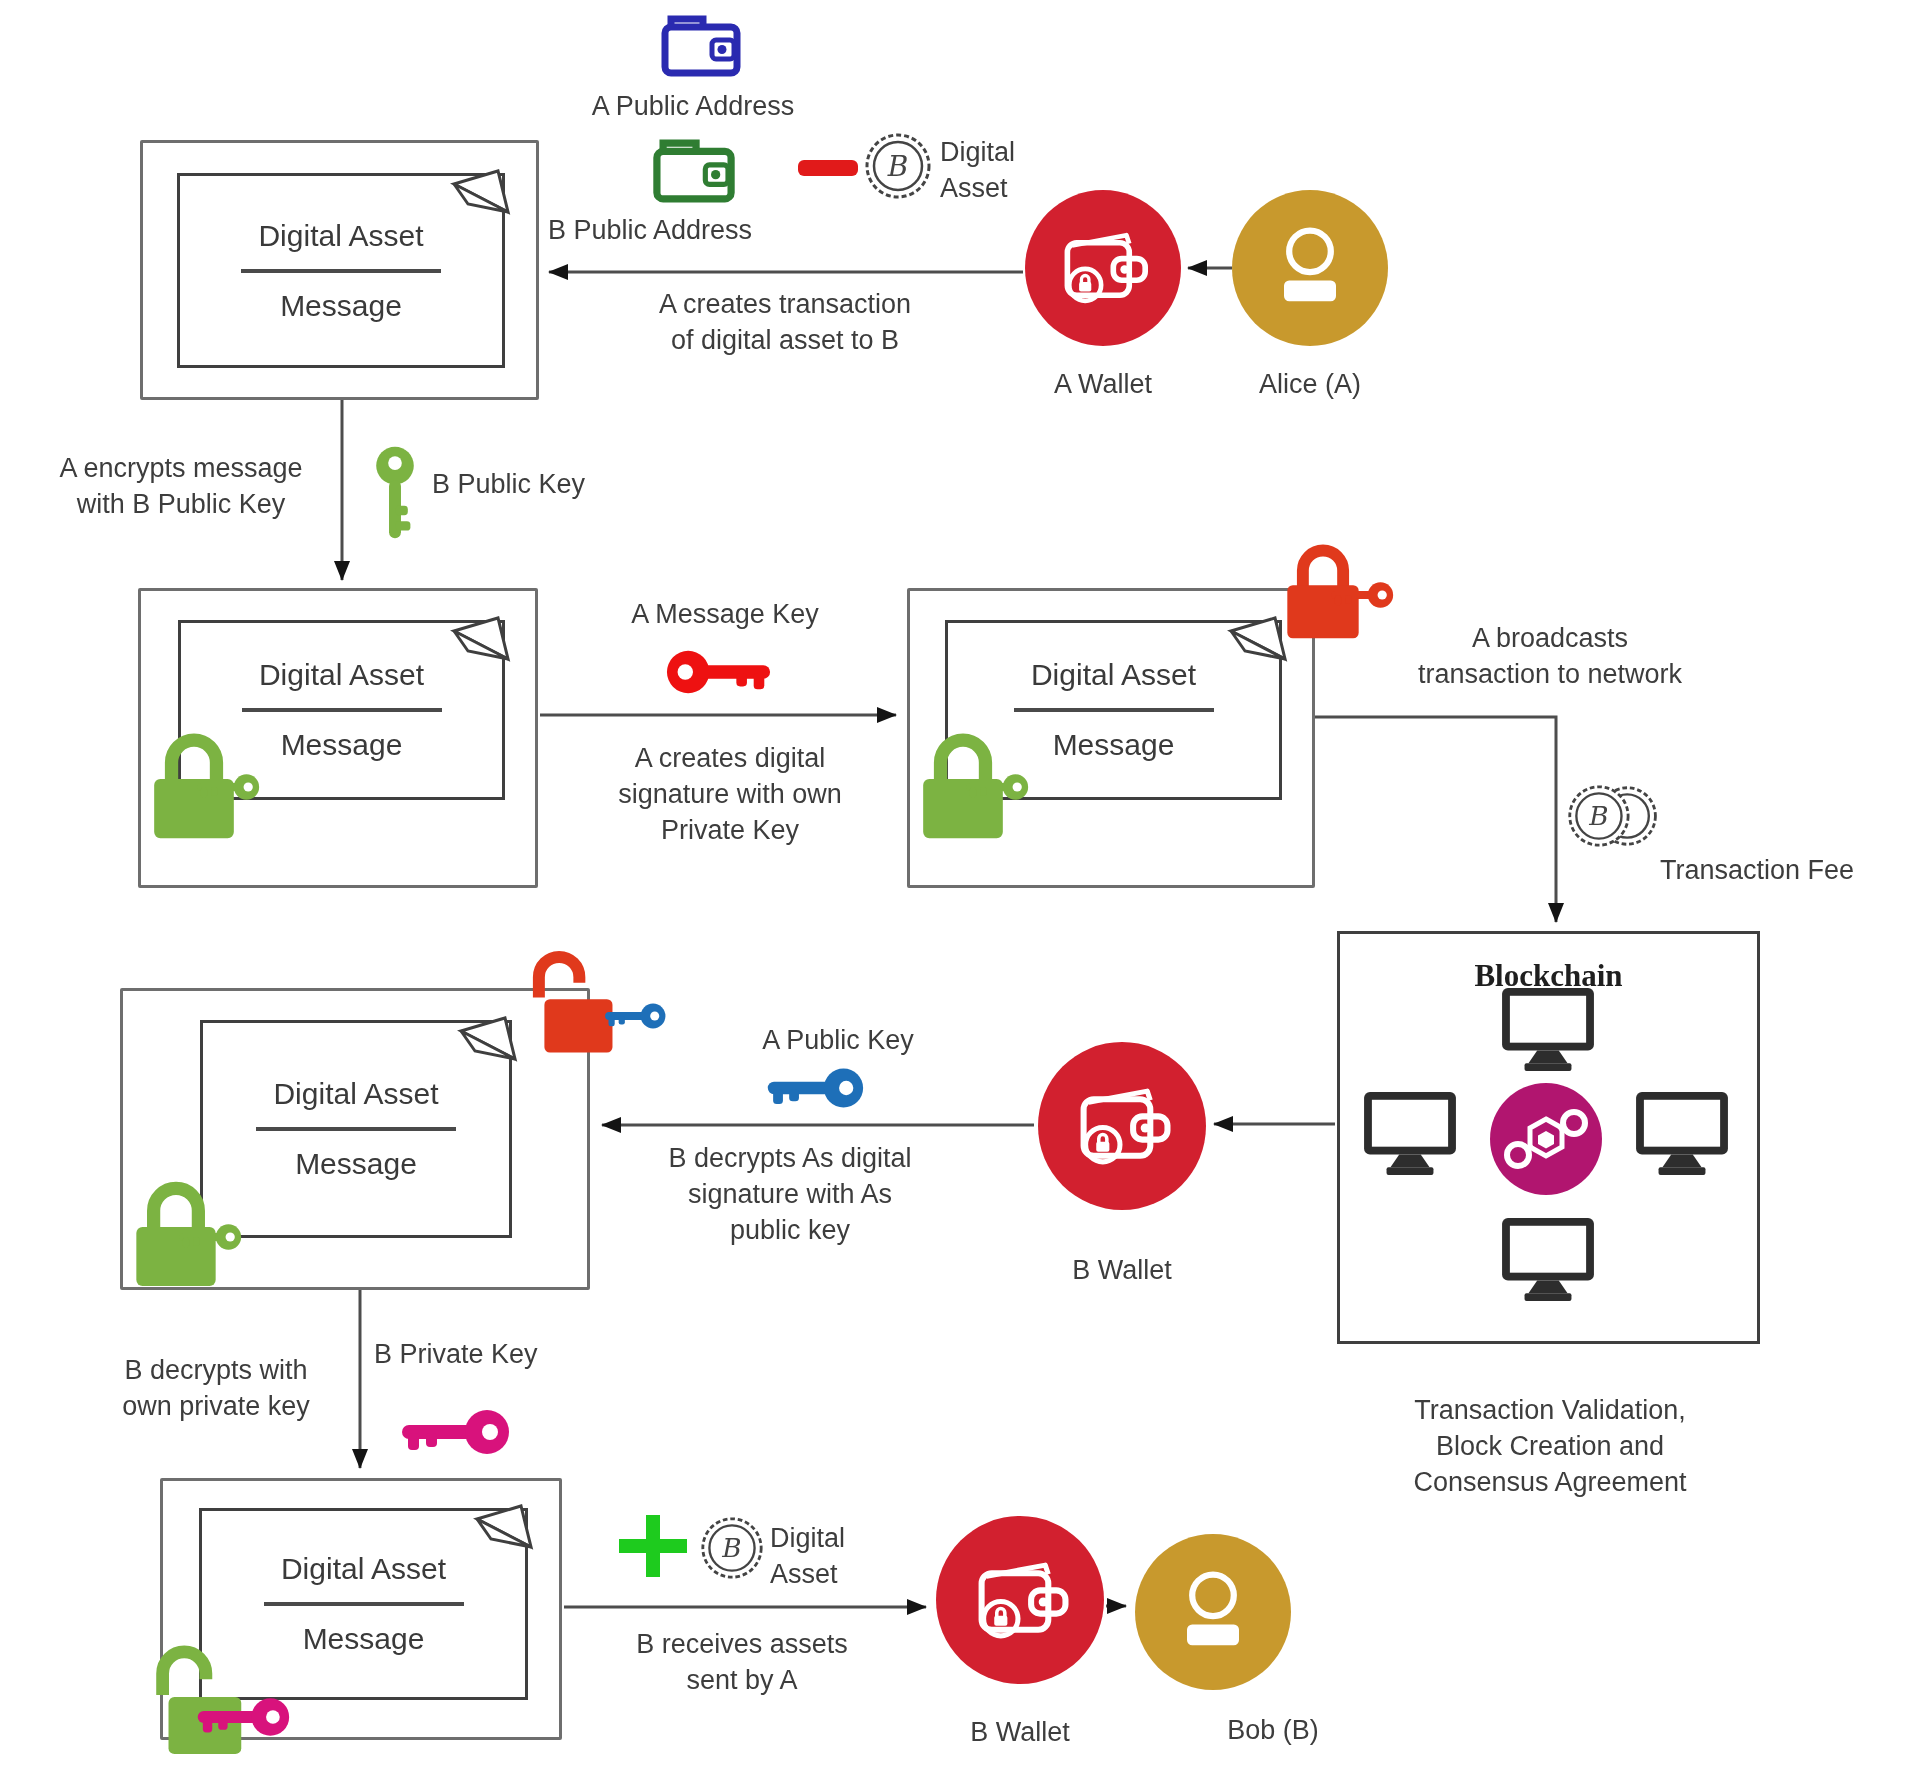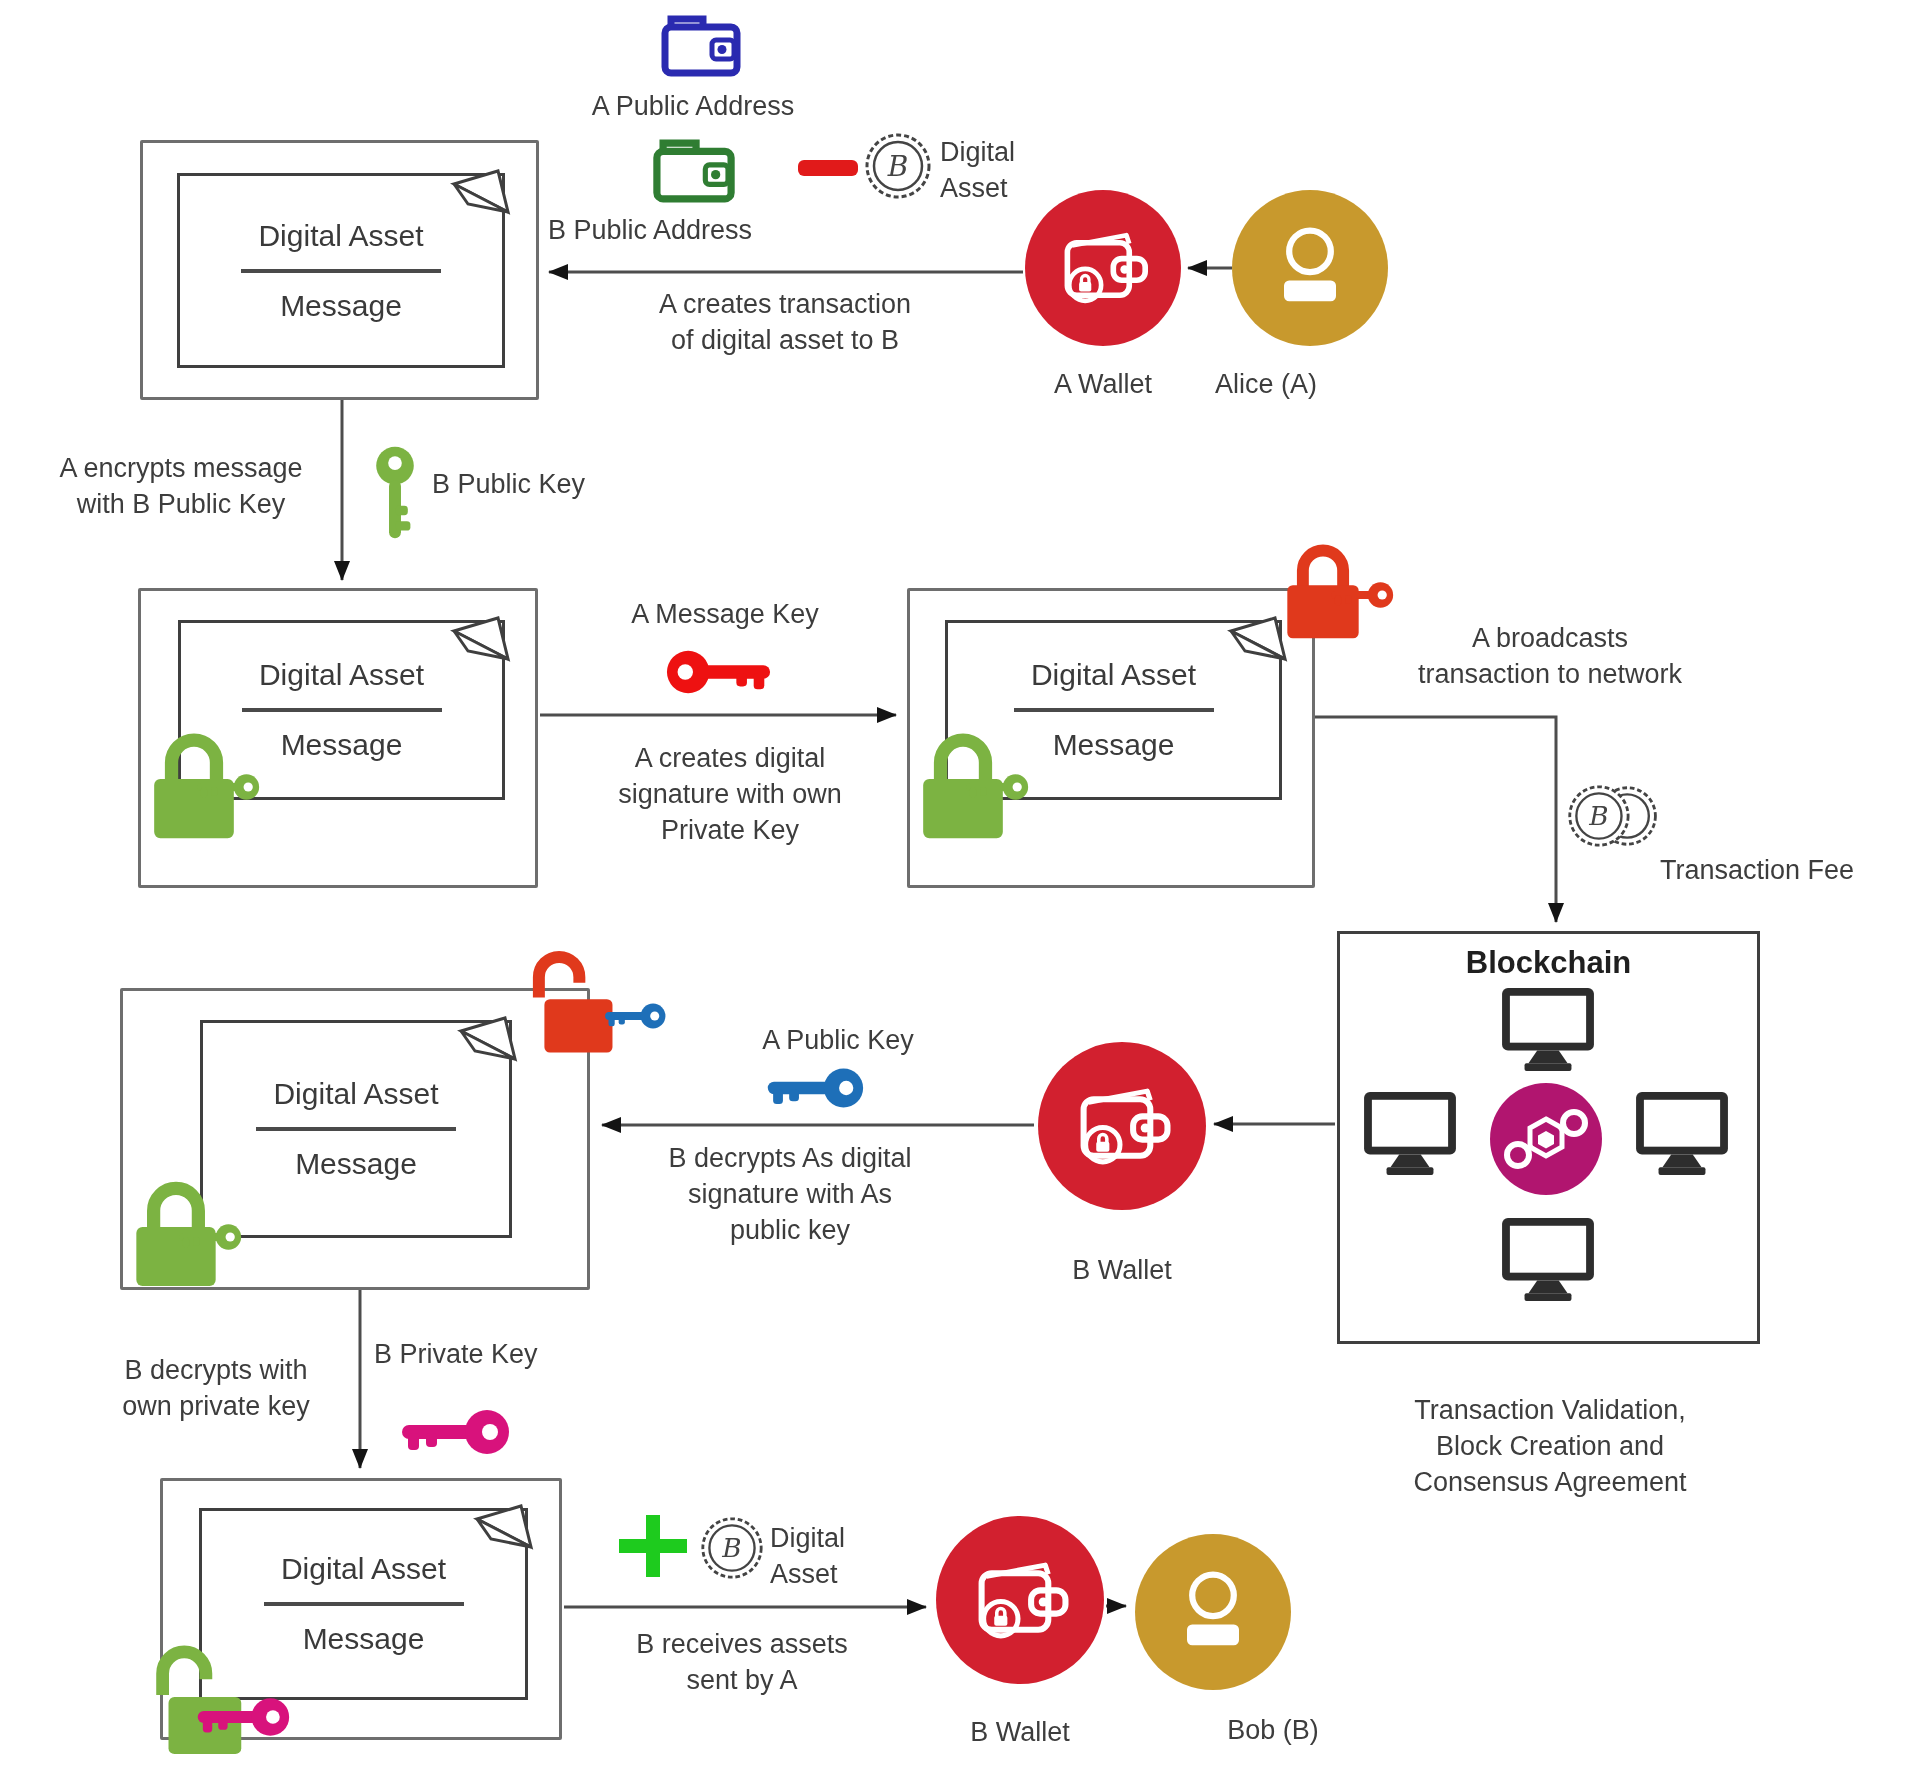--- a/index.html
+++ b/index.html
@@ -1,20 +1,20 @@
 <!DOCTYPE html>
 <html><head>
 <meta charset="utf-8">
 <style>
   html,body{margin:0;padding:0;background:#fff;}
   #canvas{position:relative;width:1920px;height:1785px;background:#fff;
           font-family:"Liberation Sans",sans-serif;overflow:hidden;color:#3d3d3d;}
   .obox{position:absolute;border:3px solid #6e6e6e;background:#fff;border-radius:2px;box-sizing:border-box;}
   .bc-box{position:absolute;border:3px solid #3f3f3f;background:#fff;box-sizing:border-box;}
-  .bc-title{position:absolute;left:0;top:11px;width:100%;text-align:center;font-weight:bold;font-size:31px;color:#1f1f1f;}
+  .bc-title{position:absolute;left:0;top:24px;width:100%;text-align:center;font-weight:bold;font-size:31px;color:#1f1f1f;font-family:Liberation Serif, serif;}
   .doc{position:absolute;border:3px solid #3f3f3f;background:#fff;box-sizing:border-box;}
   .doc-inner{position:absolute;left:0;top:0;right:0;bottom:0;display:flex;flex-direction:column;
              align-items:center;justify-content:center;gap:16px;}
   .doc-title,.doc-sub{font-size:30px;color:#3a3a3a;}
   .doc-divider{width:200px;height:4px;background:#4a4a4a;}
   .fold{position:absolute;top:-8px;right:-10px;}
   .lbl{position:absolute;font-size:27px;line-height:36px;color:#3d3d3d;text-align:center;white-space:pre-line;}
   .lbl.left{text-align:left;}
   .avatar{position:absolute;border-radius:50%;display:flex;align-items:center;justify-content:center;}
   #overlay{position:absolute;left:0;top:0;z-index:6;pointer-events:none;}
@@ -203,21 +203,21 @@
         <use href="#sym-person"></use>
       </svg>
   </div>
 
   <div class="lbl" style="left:543px;top:88px;width:300px">A Public Address</div>
   <div class="lbl" style="left:500px;top:212px;width:300px">B Public Address</div>
   <div class="lbl left" style="left:940px;top:134px">Digital
 Asset</div>
 
   <div class="lbl" style="left:1013px;top:366px;width:180px">A Wallet</div>
-  <div class="lbl" style="left:1176px;top:366px;width:180px">Alice (A)</div>
+  <div class="lbl" style="left:1220px;top:366px;width:180px">Alice (A)</div>
 
   <div class="lbl" style="left:600px;top:286px;width:370px">A creates transaction
 of digital asset to B</div>
   <div class="lbl" style="left:26px;top:450px;width:310px">A encrypts message
 with B Public Key</div>
   <div class="lbl left" style="left:432px;top:466px">B Public Key</div>
 
   <div class="lbl" style="left:600px;top:596px;width:250px">A Message Key</div>
   <div class="lbl" style="left:1400px;top:620px;width:300px">A broadcasts
 transaction to network</div>

